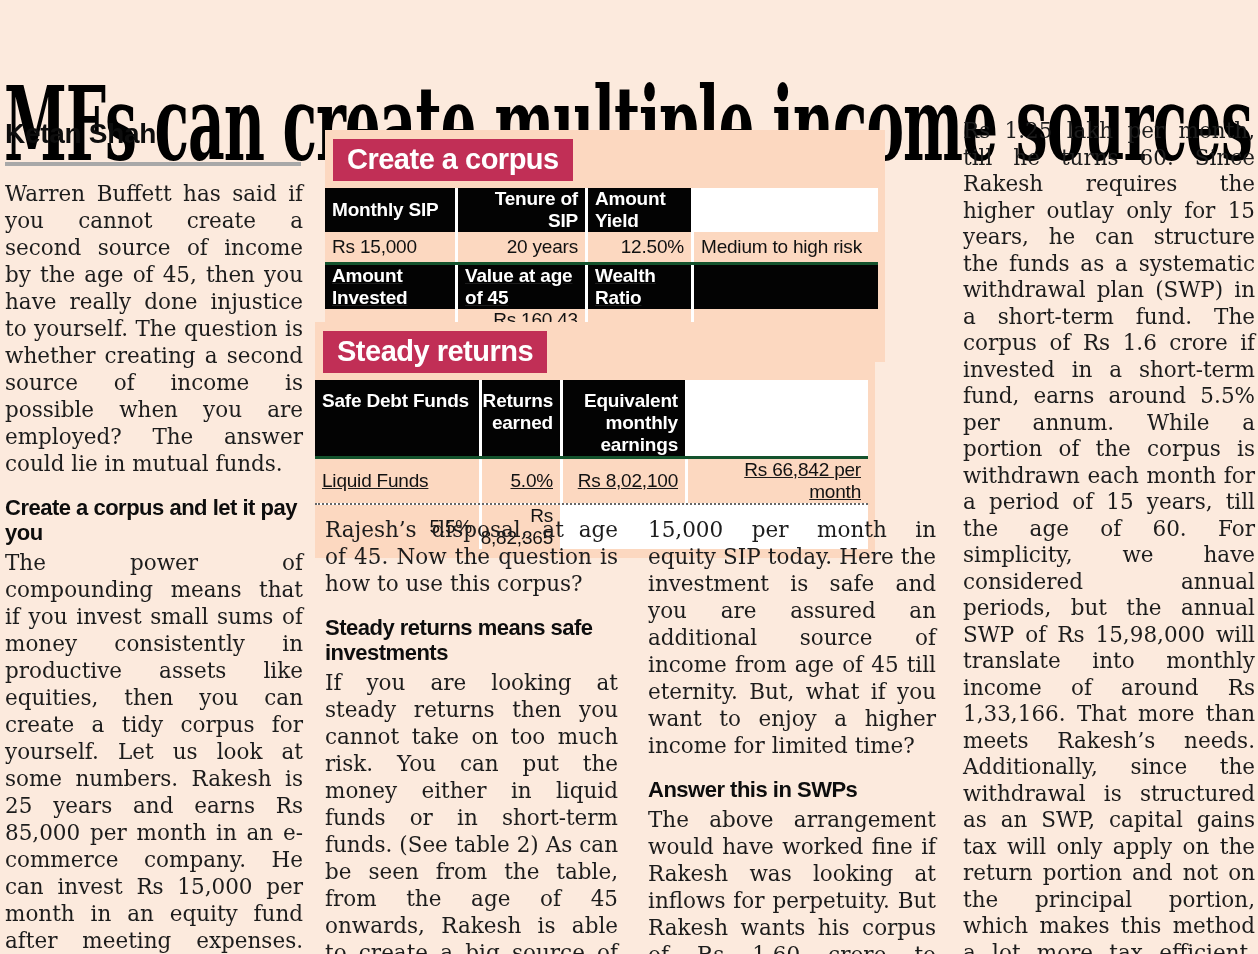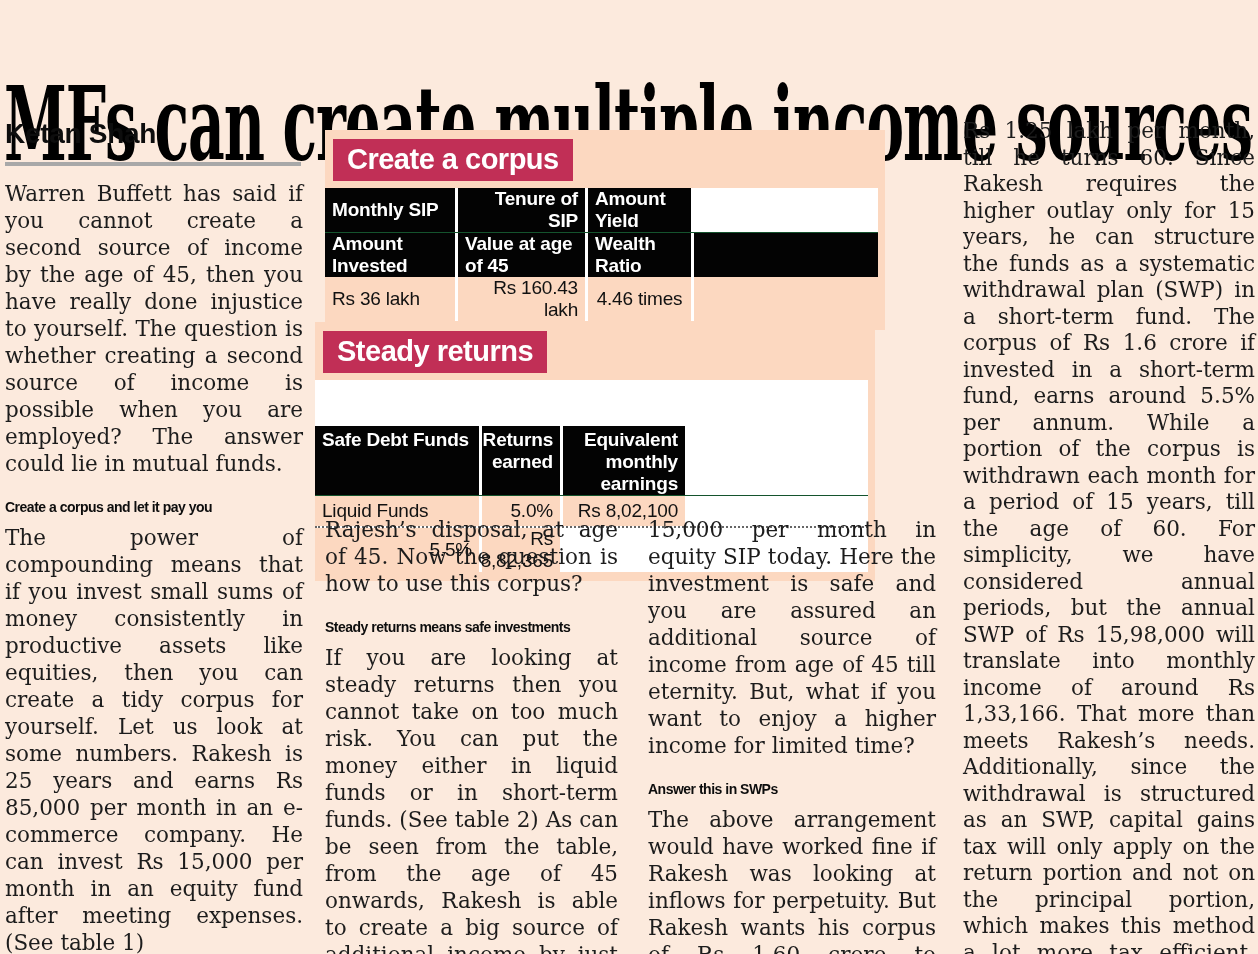--- a/index.html
+++ b/index.html
@@ -11,38 +11,38 @@
   .headline{left:4px;top:0px;font-family:"DejaVu Serif",serif;font-weight:bold;
             font-size:103px;line-height:110px;color:#000;white-space:nowrap;
             transform-origin:0 0;letter-spacing:-2px;}
 
   
   .col{box-sizing:border-box;}
   .byline{font-family:"Liberation Sans",sans-serif;font-weight:bold;font-size:28px;
           letter-spacing:-0.3px;color:#0d0d0d;}
   .rule{height:4px;background:#a8a8a8;margin:12px 0 14px 0;width:296px;}
   .bodytext{font-size:21.5px;line-height:27px;text-align:justify;margin:0 0 0 0;}
-  .subhead{font-family:"Liberation Sans",sans-serif;font-weight:bold;font-size:14px;
+  .subhead{font-family:"Liberation Sans",sans-serif;font-weight:bold;font-size:22px;
            line-height:25px;letter-spacing:-0.5px;color:#0d0d0d;margin:18px 0 4px 0;}
 
   
   .nw-table{background:#fcd8c0;width:560px;box-sizing:border-box;padding:0 7px 9px 0;}
   .t-band{display:inline-block;background:#c12f56;color:#fff;
           font-family:"Liberation Sans",sans-serif;font-weight:bold;font-size:29px;
           line-height:36px;letter-spacing:-0.5px;padding:2px 14px 4px 14px;margin:9px 0 7px 8px;}
   .t-row{display:grid;column-gap:3px;background:#fff;}
   .t-row.t1{grid-template-columns:130px 127px 103px 1fr;}
   .t-row.t2{grid-template-columns:164px 78px 122px 1fr;}
-  .sep-white{border-top:1px solid #14532d;}
+  .sep-white{border-top:3px solid #14532d;text-decoration:underline;}
   .dotted{border-top:2px dotted #666;}
   .c{display:flex;align-items:center;min-height:30px;padding:0 7px;background:#fcd8c0;
      font-family:"Liberation Sans",sans-serif;font-size:19px;line-height:22px;
      letter-spacing:-0.2px;color:#111;}
   .c.black{background:#030303;color:#fff;font-weight:bold;min-height:27px;}
-  .t2h .c.black{min-height:50px;align-items:flex-start;padding-top:3px;margin-top:46px;}
+  .t2h .c.black{min-height:50px;align-items:flex-start;padding-top:10px;}
   .al{justify-content:flex-start;text-align:left;}
   .ar{justify-content:flex-end;text-align:right;}
   .ac{justify-content:center;text-align:center;}
 </style>
 </head>
 <body>
 
 <h1 class="abs headline" style="transform: scaleX(0.551237);">MFs can create multiple income sources</h1>
 
 <div class="abs col" style="left:5px;top:118px;width:298px;">
@@ -53,20 +53,26 @@
   <p class="bodytext">The power of compounding means that if you invest small sums of money consistently in productive assets like equities, then you can create a tidy corpus for yourself. Let us look at some numbers. Rakesh is 25 years and earns Rs 85,000 per month in an e-commerce company. He can invest Rs 15,000 per month in an equity fund after meeting expenses. (See table 1)</p>
 
 </div>
 
 <div class="abs nw-table" style="left:325px;top:130px;">
   <div class="t-band">Create a corpus</div>
   <div class="t-row t1">
     <div class="c black al">Monthly SIP</div>
     <div class="c black ar">Tenure of SIP</div>
     <div class="c black al">Amount Yield</div>
+  </div>
+  <div class="t-row t1">
+    <div class="c al">Rs 15,000</div>
+    <div class="c ar">20 years</div>
+    <div class="c ar">12.50%</div>
+    <div class="c al">Medium to high risk</div>
   </div>
   <div class="t-row t1 sep-white">
     <div class="c black al">Amount Invested</div>
     <div class="c black al">Value at age of 45</div>
     <div class="c black al">Wealth Ratio</div>
     <div class="c black al"></div>
   </div>
   <div class="t-row t1">
     <div class="c al">Rs 36 lakh</div>
     <div class="c ar">Rs 160.43 lakh</div>
@@ -79,20 +85,21 @@
   <div class="t-band">Steady returns</div>
   <div class="t-row t2 t2h">
     <div class="c black al">Safe Debt Funds</div>
     <div class="c black ar">Returns earned</div>
     <div class="c black ar">Equivalent monthly earnings</div>
   </div>
   <div class="t-row t2 sep-white">
     <div class="c al">Liquid Funds</div>
     <div class="c ar">5.0%</div>
     <div class="c ar">Rs 8,02,100</div>
+    <div class="c ar">Rs 66,842 per month</div>
   </div>
   <div class="t-row t2 dotted">
     <div class="c ar">5.5%</div>
     <div class="c ar">Rs 8,82,365</div>
   </div>
 </div>
 
 <div class="abs col" style="left:325px;top:516px;width:293px;">
   <p class="bodytext">Rajesh’s disposal, at age of 45. Now the question is how to use this corpus?</p>
   <h2 class="subhead">Steady returns means safe investments</h2>

